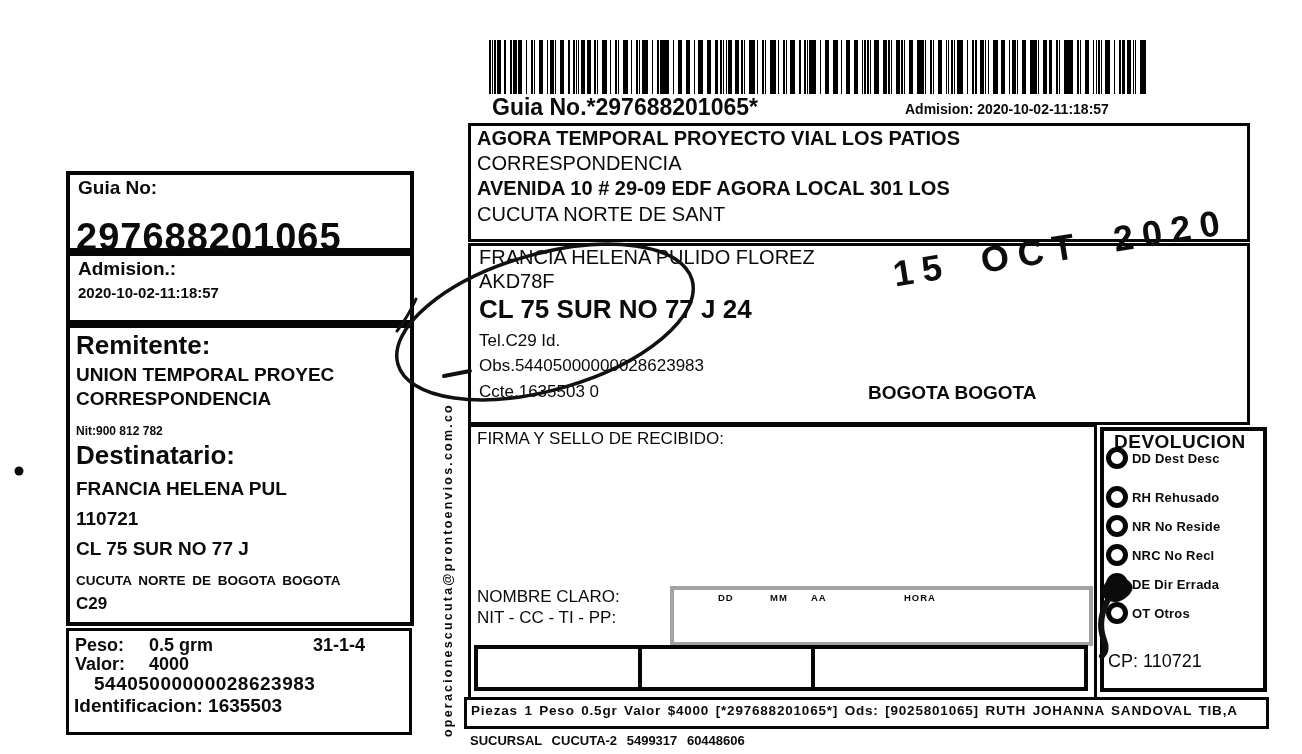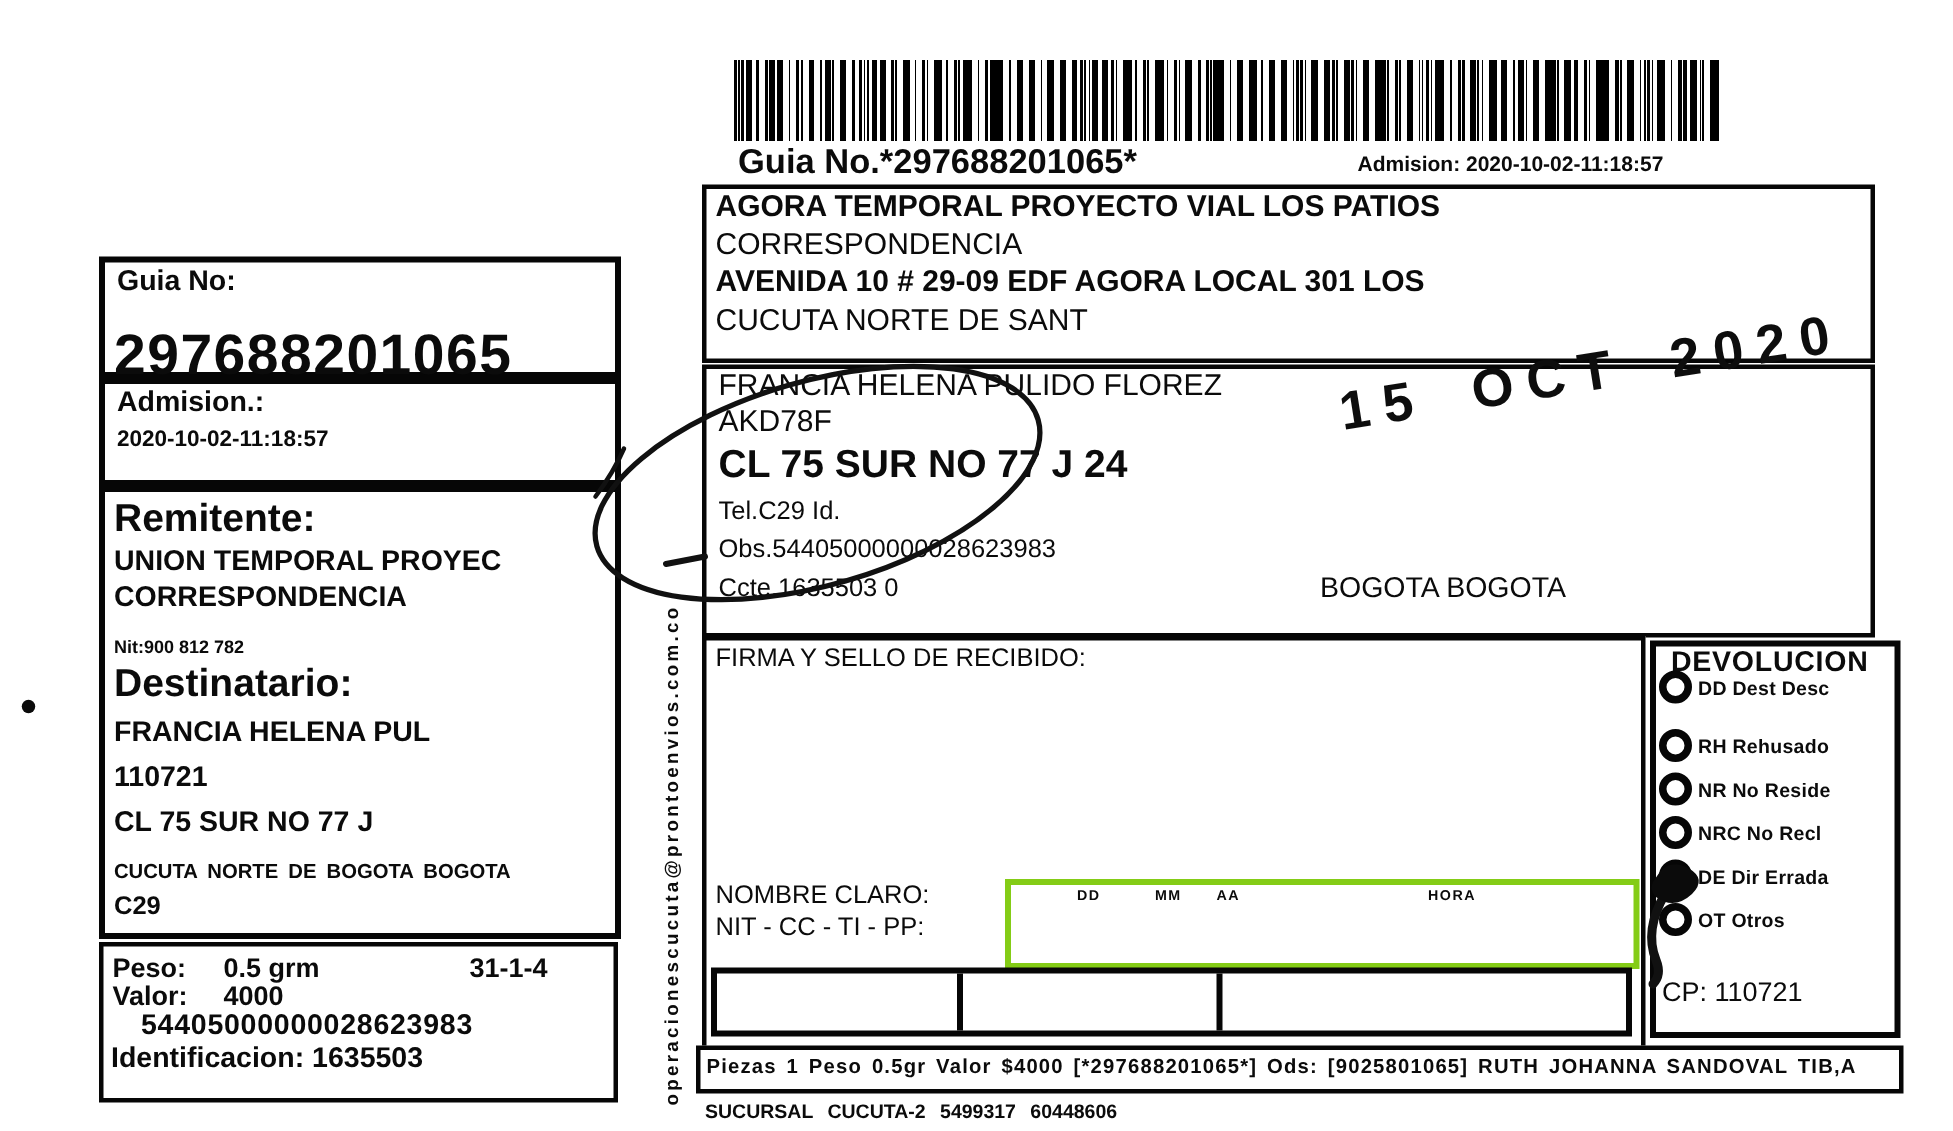--- a/index.html
+++ b/index.html
@@ -93,34 +93,34 @@
     <div class="abs nw" style="left:6px;top:77px;font-size:20px;font-weight:500;">CUCUTA NORTE DE SANT</div>
   </div>
 
   <div class="box" style="left:468px;top:243px;width:776px;height:176px;">
     <div class="abs nw" style="left:8px;top:0px;font-size:20px;font-weight:500;">FRANCIA HELENA PULIDO FLOREZ</div>
     <div class="abs nw" style="left:8px;top:24px;font-size:20px;font-weight:500;">AKD78F</div>
     <div class="abs nw bold" style="left:8px;top:48px;font-size:26px;">CL 75 SUR NO 77 J 24</div>
     <div class="abs nw" style="left:8px;top:85px;font-size:17px;font-weight:500;">Tel.C29 Id.</div>
     <div class="abs nw" style="left:8px;top:110px;font-size:17px;font-weight:500;">Obs.54405000000028623983</div>
     <div class="abs nw" style="left:8px;top:136px;font-size:17px;font-weight:500;">Ccte.1635503 0</div>
-    <div class="abs nw" style="left:397px;top:136px;font-size:19px;font-weight:400;margin-left:12px;">BOGOTA BOGOTA</div>
+    <div class="abs nw" style="left:397px;top:136px;font-size:19px;font-weight:700;">BOGOTA BOGOTA</div>
     <div class="stamp">15 OCT 2020</div>
   </div>
 
   <div class="box" style="left:468px;top:424px;width:623px;height:274px;">
     <div class="abs nw" style="left:6px;top:2px;font-size:17px;font-weight:500;">FIRMA Y SELLO DE RECIBIDO:</div>
     <div class="abs nw" style="left:6px;top:160px;font-size:17px;font-weight:500;">NOMBRE CLARO:</div>
     <div class="abs nw" style="left:6px;top:181px;font-size:17px;font-weight:500;">NIT - CC - TI - PP:</div>
 
-    <div class="abs" style="left:199px;top:159px;width:415px;height:52px;border:4px solid #84cc16;">
+    <div class="abs" style="left:199px;top:159px;width:415px;height:52px;border:4px solid #a3a3a3;">
       <span class="abs bold" style="left:44px;top:2px;font-size:9.5px;letter-spacing:1px;">DD</span>
       <span class="abs bold" style="left:96px;top:2px;font-size:9.5px;letter-spacing:1px;">MM</span>
       <span class="abs bold" style="left:137px;top:2px;font-size:9.5px;letter-spacing:1px;">AA</span>
-      <span class="abs bold" style="left:230px;top:2px;font-size:9.5px;letter-spacing:1px;margin-left:48px;">HORA</span>
+      <span class="abs bold" style="left:230px;top:2px;font-size:9.5px;letter-spacing:1px;">HORA</span>
     </div>
 
     <div class="abs" style="left:3px;top:218px;width:606px;height:38px;border:4px solid #060606;">
       <div class="cell-div" style="left:160px;"></div>
       <div class="cell-div" style="left:333px;"></div>
     </div>
   </div>
 
   <div class="box b4" style="left:1100px;top:427px;width:159px;height:257px;">
     <div class="abs bold nw" style="left:10px;top:0px;font-size:19px;letter-spacing:.5px;">DEVOLUCION</div>

